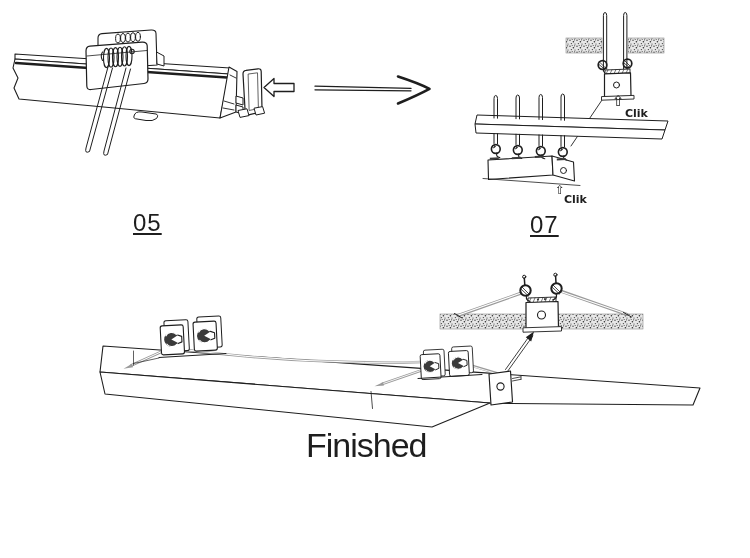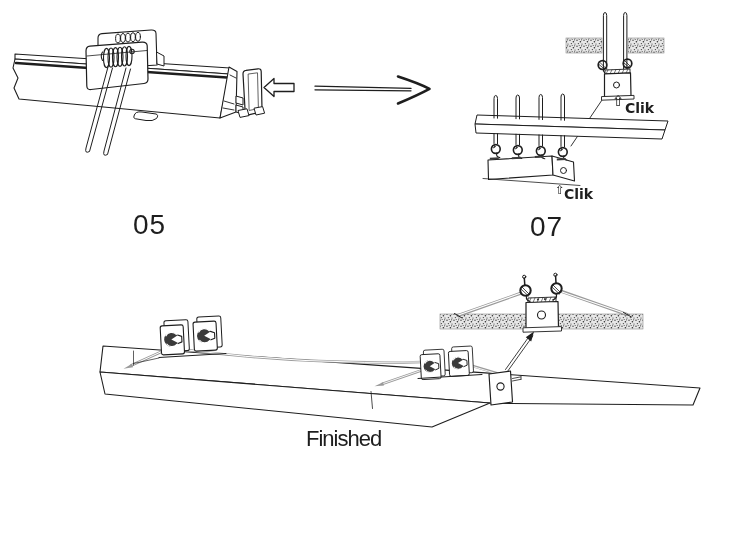--- a/index.html
+++ b/index.html
@@ -3,23 +3,23 @@
 <meta charset="utf-8">
 <style>
   html,body{margin:0;padding:0;background:#fff;}
   .canvas{
     position:relative;width:750px;height:558px;overflow:hidden;
     background:var(--background,#ffffff);
     font-family:"Liberation Sans",sans-serif;
     color:var(--line,#1e1e1e);
   }
   .abs{position:absolute;}
-  .step-label{font-size:28px;letter-spacing:1px;line-height:1;}
-  .fin-label{font-size:22px;letter-spacing:-1px;line-height:1;}
-  .clik{font-size:14px;font-weight:bold;line-height:1;font-family:"DejaVu Sans",sans-serif;}
+  .step-label{font-size:24px;letter-spacing:1px;line-height:1;text-decoration:underline;}
+  .fin-label{font-size:34px;letter-spacing:-1px;line-height:1;}
+  .clik{font-size:11px;font-weight:bold;line-height:1;font-family:"DejaVu Sans",sans-serif;margin-top:7px;}
   .clik-arrow{line-height:1;font-family:"DejaVu Sans",sans-serif;color:#222;}
   svg{display:block;overflow:visible;}
   svg .s{stroke:var(--line,#1e1e1e);fill:none;stroke-linecap:round;stroke-linejoin:round;}
   svg .f{fill:#ffffff;stroke:var(--line,#1e1e1e);stroke-linejoin:round;}
   svg .w{stroke:var(--wire,#9a9a9a);fill:none;stroke-linecap:round;}
   svg .wc{stroke:#ffffff;fill:none;stroke-linecap:round;}
   svg .dk{fill:#3a3a3a;stroke:none;}
 </style>
 </head>
 <body>

